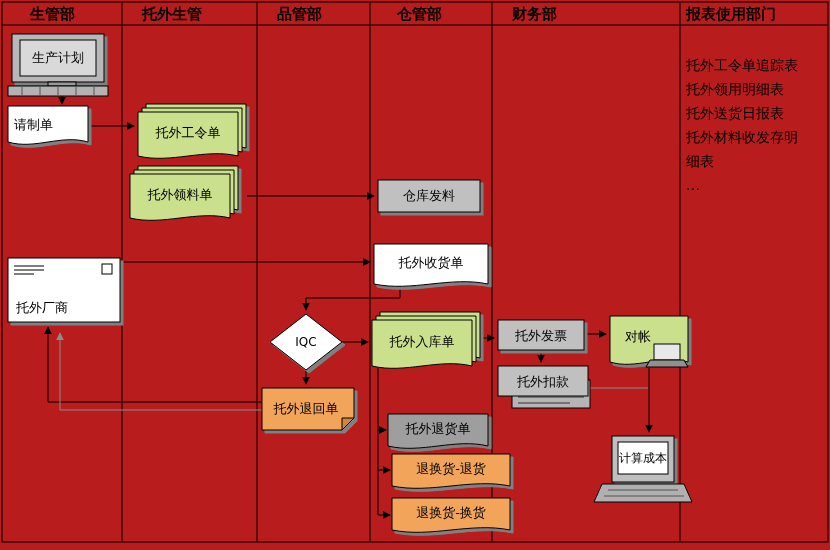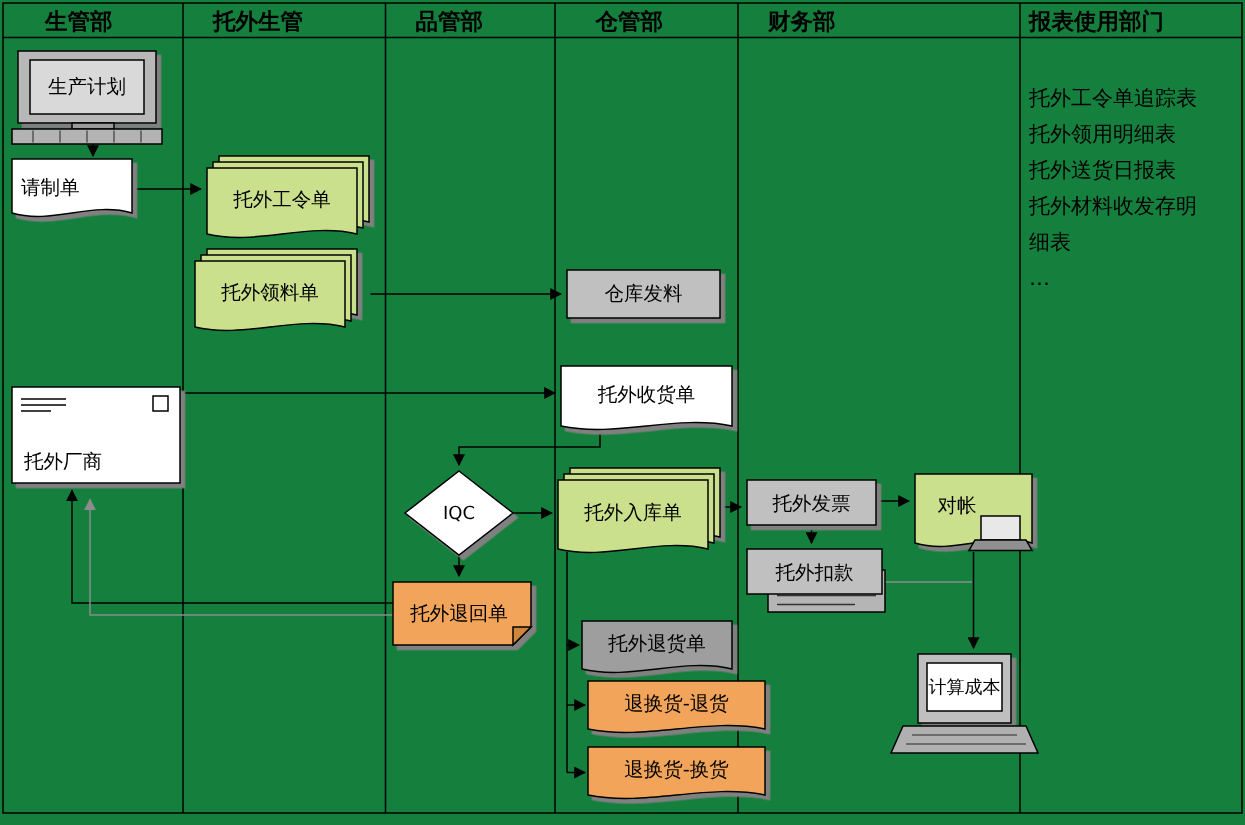--- a/index.html
+++ b/index.html
@@ -1,17 +1,17 @@
 <!DOCTYPE html>
 <html><head>
 <meta charset="utf-8">
 <style>
   html,body{margin:0;padding:0;background:#fff;}
   .canvas{
-    position:relative;width:830px;height:550px;background:#15803d;
+    position:relative;width:830px;height:550px;background:#b91c1c;
     font-family:"DejaVu Sans","Liberation Sans",sans-serif;overflow:hidden;
   }
   svg{display:block;}
   .hdr{font-size:15px;font-weight:bold;fill:#000;}
   .lbl{font-size:13px;fill:#000;}
   .sml{font-size:12px;fill:#000;}
   .rpt{font-size:14px;fill:#000;}
   .grid{stroke:#000;stroke-width:1;fill:none;}
   .conn{stroke:#000;stroke-width:1;fill:none;}
   .conng{stroke:#8c8c8c;stroke-width:1;fill:none;}

